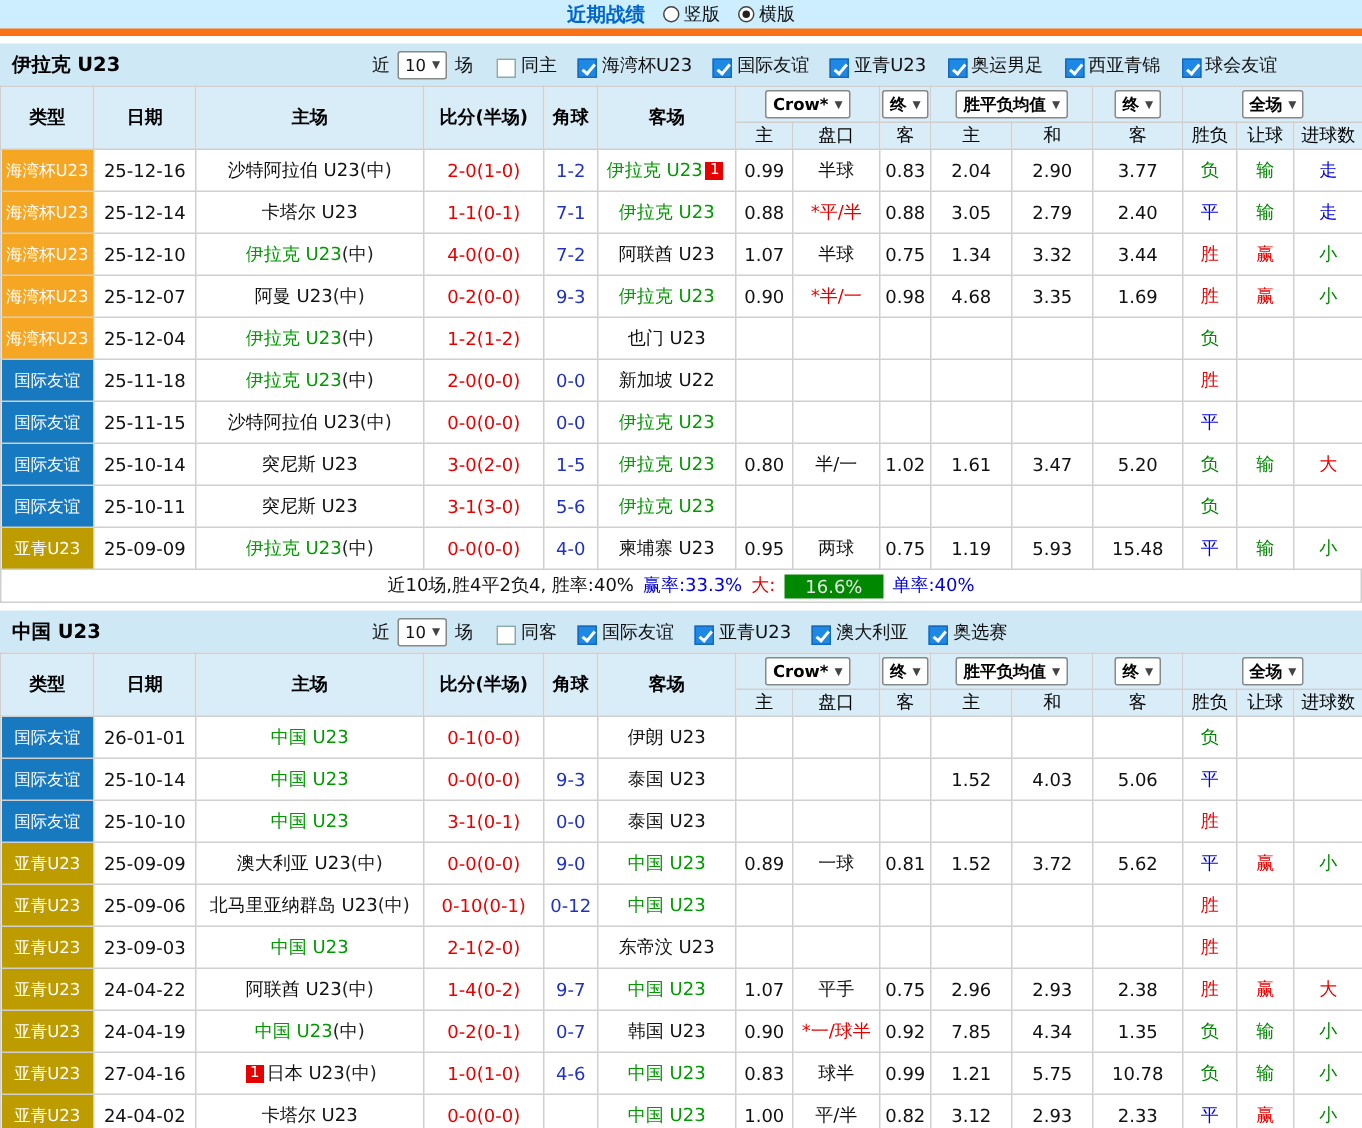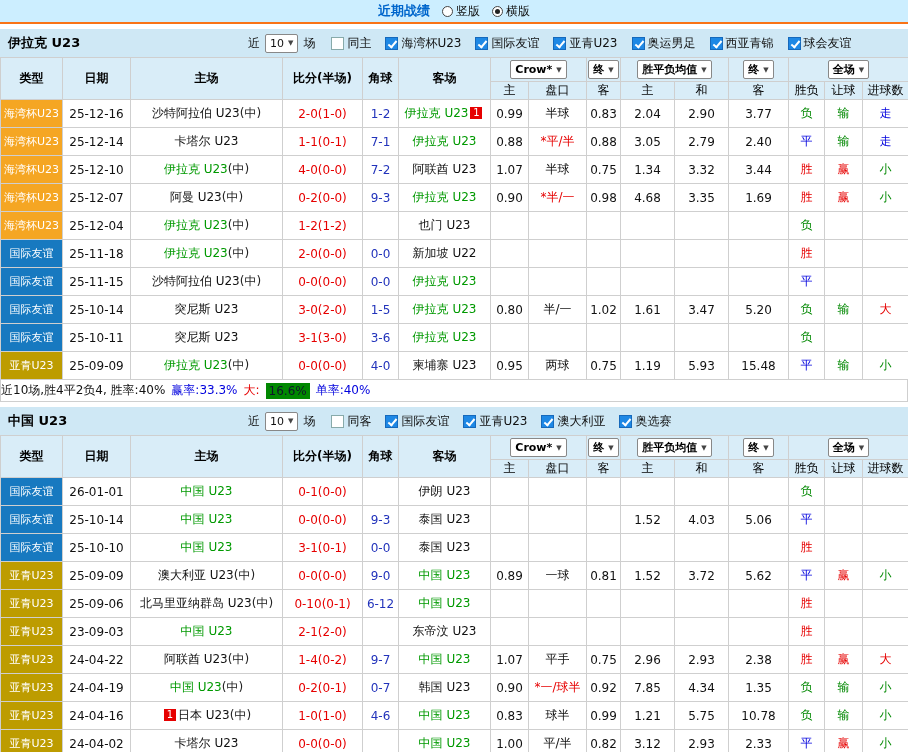--- a/index.html
+++ b/index.html
@@ -1,33 +1,33 @@
 <!DOCTYPE html>
 <html lang="zh" style="--gulf: #f5a623; --friendly: #1779c0; --youth: #bd9c00; --red: #e60000; --blue: #0000dd; --green: #008800; --team: #009900; --score: #e60000; --corner: #2233bb; --topbar: #cceeff; --bar: #cfe8f5; --head: #d9edf8; --hl: #008800; --title: #0066cc;"><head>
 <meta charset="utf-8">
 <style>
 *{margin:0;padding:0;box-sizing:border-box}
 html,body{width:908px;height:752px;overflow:hidden}
 body{background:#fff;font-family:"DejaVu Sans","Liberation Sans",sans-serif;font-size:12px;color:#111}
 
-.topbar{height:24px;background:var(--topbar,#cceeff);display:flex;align-items:center;justify-content:center;border-bottom:2px solid #f97316}
+.topbar{height:24px;background:var(--topbar,#cceeff);display:flex;align-items:center;justify-content:center;border-bottom:5px solid #f97316}
 .topbar .title{color:var(--title,#0066cc);font-weight:bold;font-size:13px}
 .radio{width:11px;height:11px;border:1px solid #444;border-radius:50%;background:#fff;display:inline-block;position:relative;margin-left:12px;margin-right:3px;flex:none}
 .radio.sel::after{content:"";position:absolute;left:2px;top:2px;right:2px;bottom:2px;background:#222;border-radius:50%}
 
 .section-bar{height:28px;background:var(--bar,#cfe8f5);display:flex;align-items:center;margin-top:5px;padding:0 8px;font-size:12px}
 .team-name{font-weight:bold;font-size:13px;width:240px;flex:none;color:#000}
 .near-label{margin-right:5px}
 .after-label{margin-left:5px;margin-right:16px}
 
 .selbox{display:inline-flex;align-items:center;background:#fff;border:1px solid #888;height:19px;padding:0 4px;font-size:11px;gap:4px;border-radius:2px;cursor:default}
 .selbox .arr{font-size:7px;color:#444}
 
 .cbs{display:inline-flex;align-items:center;gap:14px}
-.cbx{display:inline-flex;align-items:center;gap:3px;cursor:default}
+.cbx{display:inline-flex;align-items:flex-end;gap:3px;cursor:default}
 .cb{width:13px;height:13px;border:1px solid #8aa;background:#fff;display:inline-block;position:relative;flex:none}
 .cb.on{background:#1e88e5;border-color:#1669bb}
 .cb.on::after{content:"";position:absolute;left:4px;top:1px;width:3px;height:7px;border:solid #fff;border-width:0 2px 2px 0;transform:rotate(40deg)}
 
 table{border-collapse:collapse;table-layout:fixed;width:908px}
 th,td{border:1px solid #cfcfcf;text-align:center;overflow:hidden;white-space:nowrap;padding:0 1px}
 thead th{background:var(--head,#d9edf8);color:#000}
 tr.mainhead th{height:24px;font-weight:bold;font-size:12px}
 tr.subhead th{height:18px;font-weight:normal;font-size:12px}
 tbody td{height:28px;font-size:12px;background:#fff}
@@ -38,22 +38,22 @@
 td.t-youth{background:var(--youth,#bd9c00)}
 td.score{color:var(--score,#e60000)}
 td.corner{color:var(--corner,#2233bb)}
 .tgreen{color:var(--team,#009900)}
 .suffix{color:#222}
 td.red,.red{color:var(--red,#e60000)}
 td.green,.green{color:var(--green,#008800)}
 td.blue,.blue{color:var(--blue,#0000dd)}
 .badge{display:inline-block;background:#e60000;color:#fff;font-size:10px;line-height:12px;width:12px;height:12px;margin:0 2px;vertical-align:1px;text-align:center}
 
-.summary{height:22px;display:flex;align-items:center;justify-content:flex-start;gap:6px;border:1px solid #cfcfcf;border-top:none;font-size:12px;background:#fff}
-.summary .hl{background:var(--hl,#008800);color:#0f172a;padding:0 3px;height:16px;line-height:16px}
+.summary{height:22px;display:flex;align-items:center;justify-content:center;gap:6px;border:1px solid #cfcfcf;border-top:none;font-size:12px;background:#fff}
+.summary .hl{background:var(--hl,#008800);color:#e5e5e5;padding:0 14px;height:16px;line-height:16px}
 </style>
 </head>
 <body>
 
 <div class="topbar">
   <span class="title">近期战绩</span>
   <span class="radio"></span>
   <span>竖版</span>
   <span class="radio sel"></span>
   <span>横版</span>
@@ -294,21 +294,21 @@
             <td class="num">5.20</td>
             <td class="green">负</td>
             <td class="green">输</td>
             <td class="red">大</td>
           </tr>
           <tr>
             <td class="type t-friendly">国际友谊</td>
             <td class="">25-10-11</td>
             <td class=""><span class="">突尼斯 U23</span></td>
             <td class="score">3-1(3-0)</td>
-            <td class="corner">3-6</td>
+            <td class="corner">5-6</td>
             <td class=""><span class="tgreen">伊拉克 U23</span></td>
             <td class="num"></td>
             <td class="num"></td>
             <td class="num"></td>
             <td class="num"></td>
             <td class="num"></td>
             <td class="num"></td>
             <td class="green">负</td>
             <td class=""></td>
             <td class=""></td>
@@ -498,21 +498,21 @@
             <td class="num">5.62</td>
             <td class="blue">平</td>
             <td class="red">赢</td>
             <td class="green">小</td>
           </tr>
           <tr>
             <td class="type t-youth">亚青U23</td>
             <td class="">25-09-06</td>
             <td class=""><span class="">北马里亚纳群岛 U23</span><span class="suffix">(中)</span></td>
             <td class="score">0-10(0-1)</td>
-            <td class="corner">6-12</td>
+            <td class="corner">0-12</td>
             <td class=""><span class="tgreen">中国 U23</span></td>
             <td class="num"></td>
             <td class="num"></td>
             <td class="num"></td>
             <td class="num"></td>
             <td class="num"></td>
             <td class="num"></td>
             <td class="red">胜</td>
             <td class=""></td>
             <td class=""></td>
@@ -563,21 +563,21 @@
             <td class="num">0.92</td>
             <td class="num">7.85</td>
             <td class="num">4.34</td>
             <td class="num">1.35</td>
             <td class="green">负</td>
             <td class="green">输</td>
             <td class="green">小</td>
           </tr>
           <tr>
             <td class="type t-youth">亚青U23</td>
-            <td class="">24-04-16</td>
+            <td class="">27-04-16</td>
             <td class=""><span class="badge">1</span><span class="">日本 U23</span><span class="suffix">(中)</span></td>
             <td class="score">1-0(1-0)</td>
             <td class="corner">4-6</td>
             <td class=""><span class="tgreen">中国 U23</span></td>
             <td class="num">0.83</td>
             <td class="num">球半</td>
             <td class="num">0.99</td>
             <td class="num">1.21</td>
             <td class="num">5.75</td>
             <td class="num">10.78</td>

